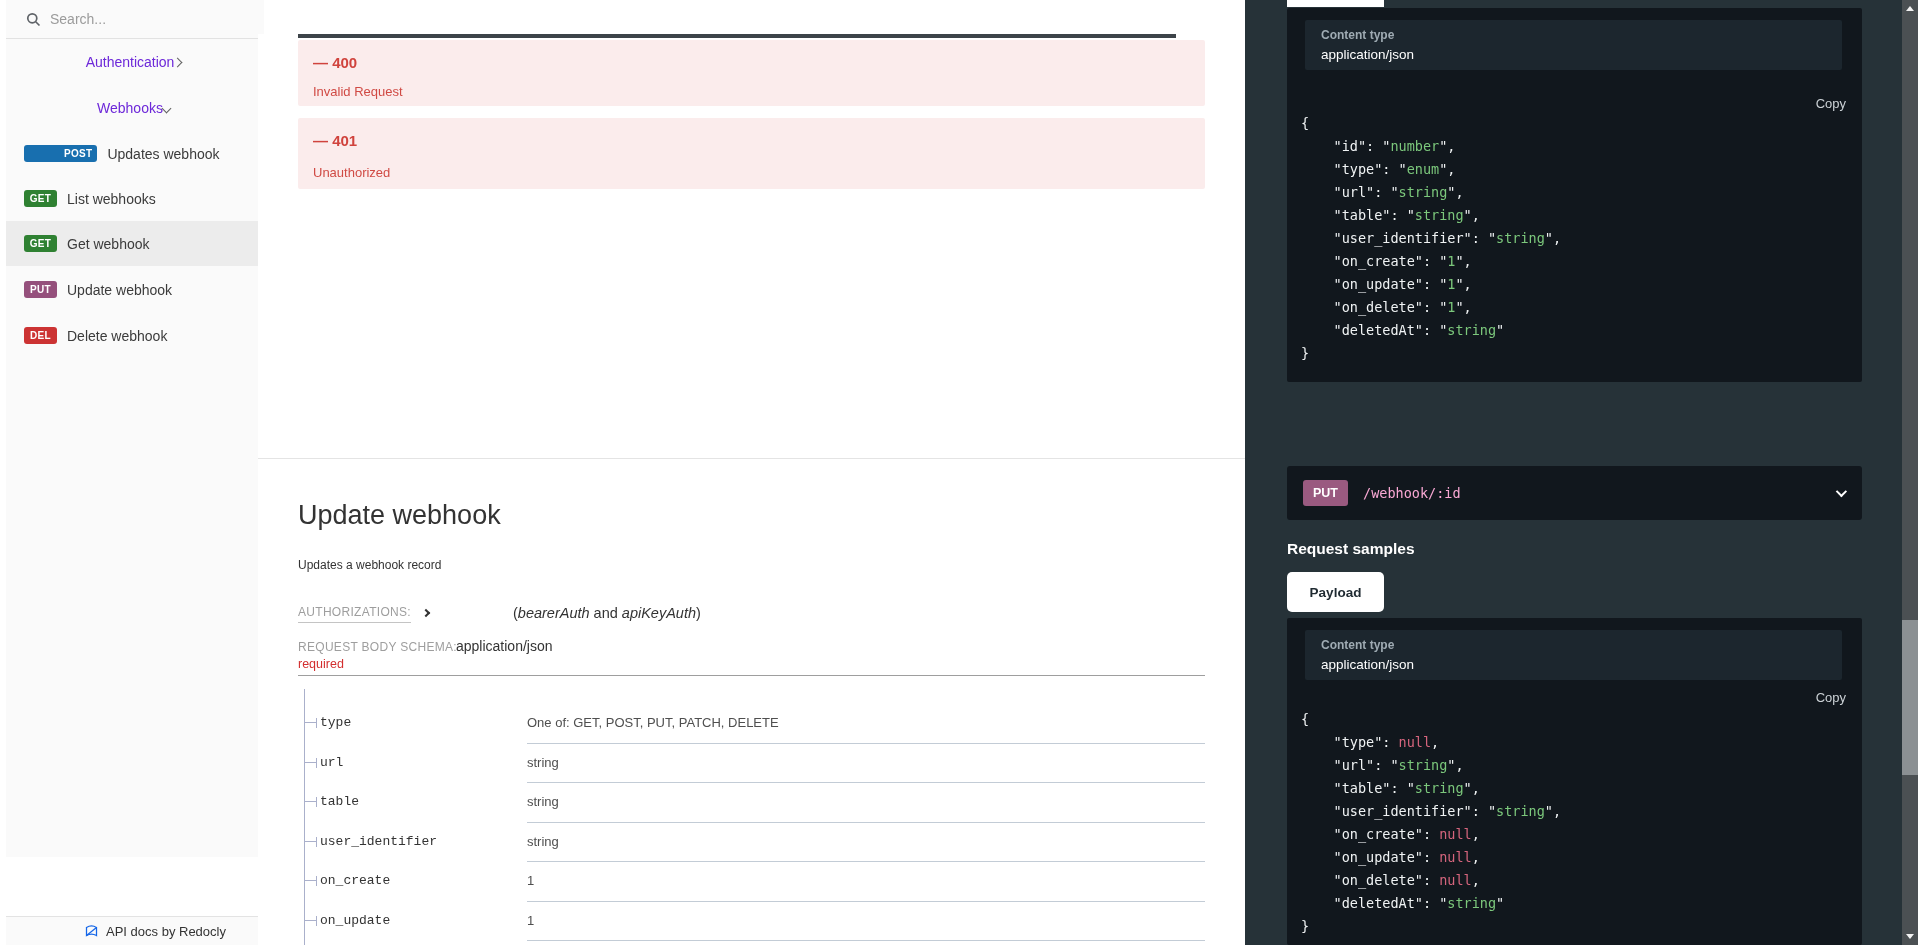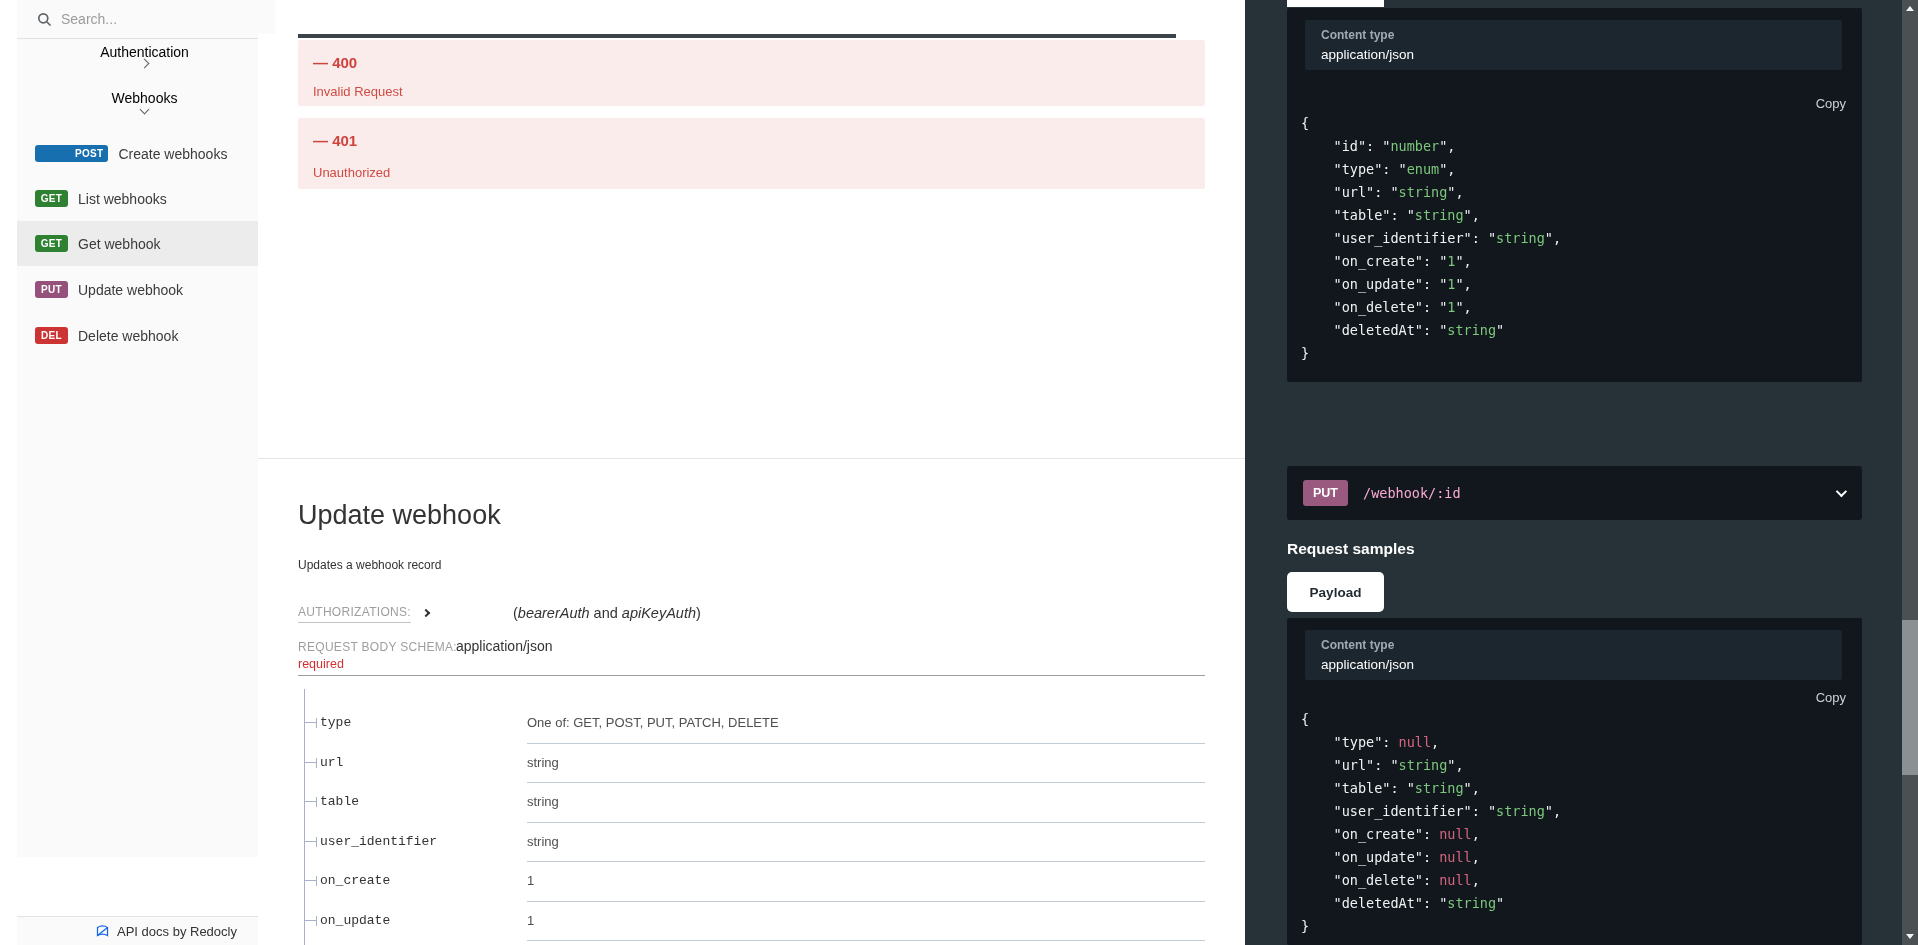--- a/index.html
+++ b/index.html
@@ -1,27 +1,27 @@
 <!DOCTYPE html>
 <html><head>
 <meta charset="utf-8">
 <style>
   * { margin:0; padding:0; box-sizing:border-box; }
   html,body { width:1918px; height:945px; overflow:hidden; background:#fff;
               font-family:"Liberation Sans", sans-serif; }
 
   
-  .sidebar { position:absolute; left:17px; top:0; width:258px; height:857px; background:#fafafa; }
+  .sidebar { position:absolute; left:6px; top:0; width:258px; height:857px; background:#fafafa; }
   .search-row { position:absolute; left:0; top:0; width:258px; height:39px;
                 border-bottom:1px solid #e2e2e2; display:flex; align-items:center; padding-left:20px; gap:9px; }
   .search-row input { border:none; outline:none; background:transparent; font-size:14px; color:#333;
                       font-family:"Liberation Sans",sans-serif; width:170px; }
   .search-row input::placeholder { color:#9b9b9b; }
   .nav-group { position:absolute; left:0; width:258px; height:36px; display:flex; align-items:center;
-               justify-content:flex-start; padding:0 22px 0 19px; font-size:14px; color:#000000; cursor:pointer;flex-direction:column; }
+               justify-content:center; padding:0 22px 0 19px; font-size:14px; color:#6d28d9; cursor:pointer; }
   .chev { width:7px; height:7px; border-right:1.8px solid #5f5f5f; border-bottom:1.8px solid #5f5f5f; display:inline-block; }
   .chev-right { transform:rotate(-45deg); }
   .chev-down  { transform:rotate(45deg); }
   .op-item { position:absolute; left:0; width:258px; height:45px; display:flex; align-items:center;
              padding-left:18px; gap:10px; cursor:pointer; }
   .op-item.selected { background:#ececec; }
   .badge { display:inline-block; min-width:33px; text-align:center; padding:3px 5px; border-radius:3px;
            color:#fff; font-size:10px; font-weight:bold; letter-spacing:.3px; }
   .op-label { font-size:14px; color:#3b3b3b; }
   .side-footer { position:absolute; left:0; top:916px; width:258px; height:29px; border-top:1px solid #e3e3e3;
@@ -106,21 +106,21 @@
     <span>Authentication</span>
     <span class="chev chev-right"></span>
   </div>
   <div class="nav-group" style="top:90px;">
     <span>Webhooks</span>
     <span class="chev chev-down"></span>
   </div>
 
   <div class="op-item" style="top:131px;">
     <span class="badge" style="background: rgb(24, 111, 175); padding-left: 40px;">POST</span>
-    <span class="op-label">Create webhooks</span>
+    <span class="op-label">Updates webhook</span>
   </div>
   <div class="op-item" style="top:176px;">
     <span class="badge" style="background: rgb(47, 129, 50);">GET</span>
     <span class="op-label">List webhooks</span>
   </div>
   <div class="op-item selected" style="top:221px;">
     <span class="badge" style="background: rgb(47, 129, 50);">GET</span>
     <span class="op-label">Get webhook</span>
   </div>
   <div class="op-item" style="top:267px;">

